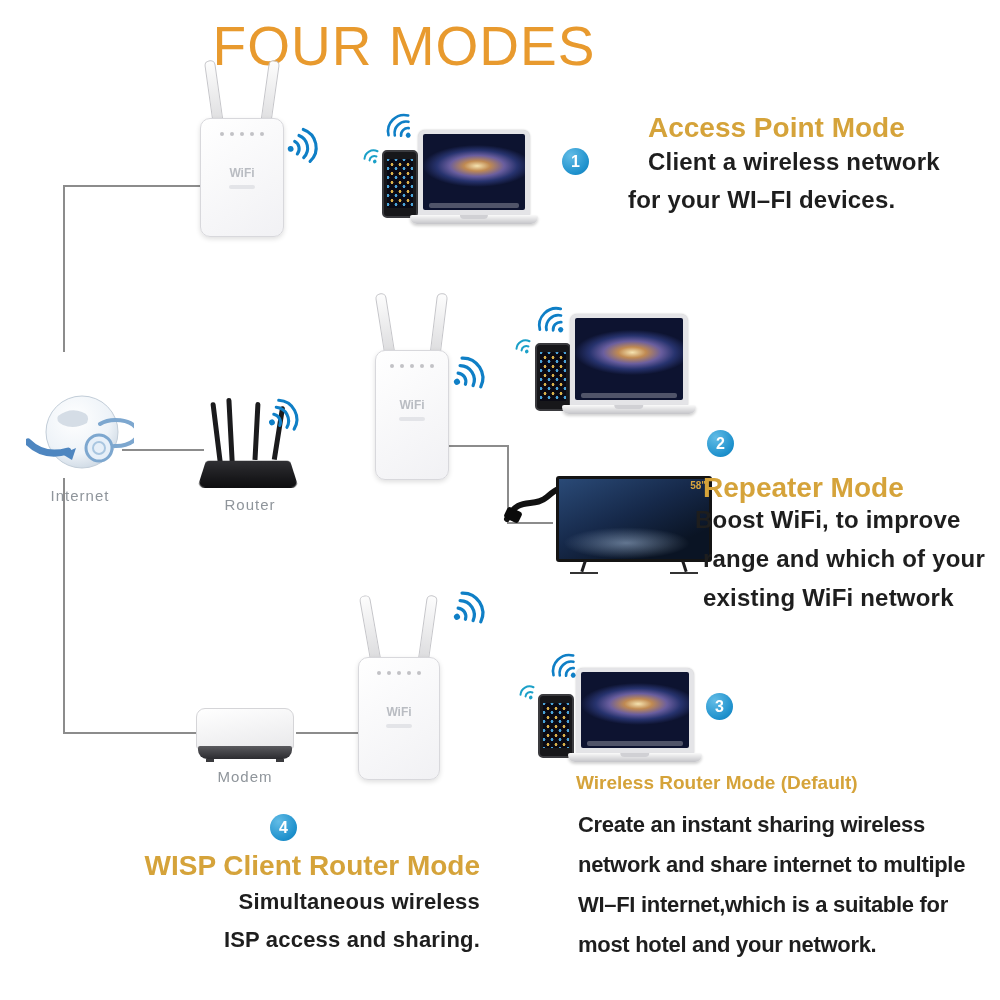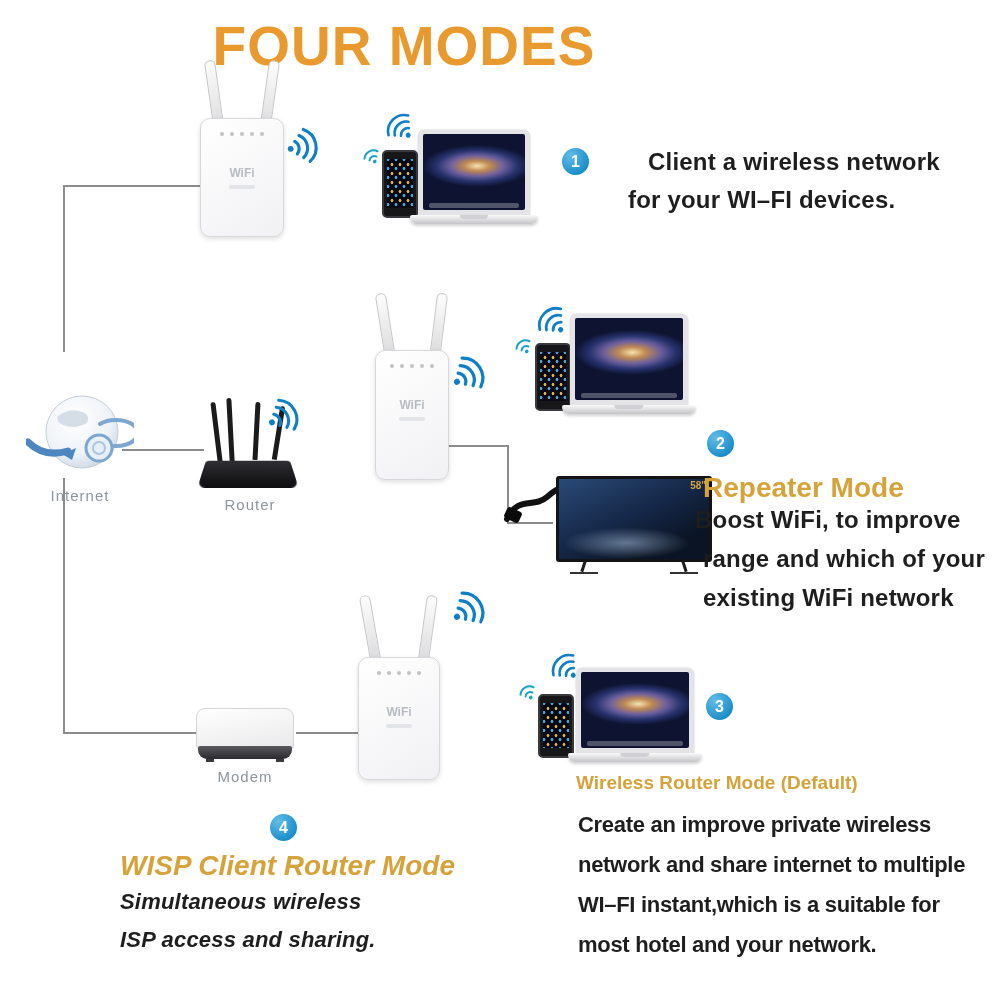--- a/index.html
+++ b/index.html
@@ -2,27 +2,27 @@
 <html><head>
 <meta charset="utf-8">
 <style>
   html,body{margin:0;padding:0;background:#fff;}
   .canvas{position:relative;width:1000px;height:1000px;background:#fff;overflow:hidden;
           font-family:"Liberation Sans",sans-serif;}
   
   .abs{position:absolute;}
   .cline{position:absolute;background:#8c8c8c;}
   .page-title{position:absolute;left:0;top:14px;width:808px;text-align:center;
-              font-size:55px;font-weight:bold;color:#e89a2e;letter-spacing:1px;}
+              font-size:55px;font-weight:normal;color:#e89a2e;letter-spacing:1px;}
   .mode-head{position:absolute;font-size:28px;font-weight:bold;color:#d5a33a;white-space:nowrap;}
   .mode-line{position:absolute;font-size:24px;font-weight:bold;color:#1e1e1e;white-space:nowrap;letter-spacing:.2px;}
   .s3 .mode-head{font-size:19px;}
   .s3 .mode-line{font-size:22px;letter-spacing:-.3px;}
   .s4 .mode-line{font-size:22px;}
-  .center{text-align:left;font-style:italic;}
+  .center{text-align:right;}
   .badge{position:absolute;width:27px;height:27px;border-radius:50%;color:#fff;
          background:radial-gradient(circle at 32% 28%,#62bce6,#1d90cc 70%,#147ab2);
          font-size:16px;font-weight:bold;display:flex;align-items:center;justify-content:center;}
   .devlabel{position:absolute;color:#8f959b;font-size:15px;letter-spacing:1px;text-align:center;}
   
   .wifi{position:absolute;color:#0f7fc6;}
   .wifi svg{display:block;width:100%;height:100%;}
   
   .repeater{position:absolute;}
   .ant{position:absolute;top:0;width:9px;background:linear-gradient(#fdfdfd,#d9d9db);
@@ -324,33 +324,34 @@
           <path d="M22 7 a18 18 0 0 1 0 30"></path>
         </g>
       </svg>
   </div>
 
   <div class="badge" style="left:562px;top:148px">1</div>
   <div class="badge" style="left:707px;top:430px">2</div>
   <div class="badge" style="left:706px;top:693px">3</div>
   <div class="badge" style="left:270px;top:814px">4</div>
 
+  <div class="mode-head" style="left:648px;top:112px">Access Point Mode</div>
   <div class="mode-line" style="left:648px;top:148px">Client a wireless network</div>
   <div class="mode-line" style="left:628px;top:186px">for your WI–FI devices.</div>
 
   <div class="mode-head" style="left:703px;top:472px">Repeater Mode</div>
   <div class="mode-line" style="left:695px;top:506px">Boost WiFi, to improve</div>
   <div class="mode-line" style="left:703px;top:545px">range and which of your</div>
   <div class="mode-line" style="left:703px;top:584px">existing WiFi network</div>
 
   <div class="s3">
     <div class="mode-head" style="left:576px;top:772px">Wireless Router Mode (Default)</div>
-    <div class="mode-line" style="left:578px;top:812px">Create an improve private wireless</div>
+    <div class="mode-line" style="left:578px;top:812px">Create an instant sharing wireless</div>
     <div class="mode-line" style="left:578px;top:852px">network and share internet to multiple</div>
-    <div class="mode-line" style="left:578px;top:892px">WI–FI instant,which is a suitable for</div>
+    <div class="mode-line" style="left:578px;top:892px">WI–FI internet,which is a suitable for</div>
     <div class="mode-line" style="left:578px;top:932px">most hotel and your network.</div>
   </div>
 
   <div class="s4">
     <div class="mode-head center" style="left:120px;top:850px;width:360px">WISP Client Router Mode</div>
     <div class="mode-line center" style="left:120px;top:889px;width:360px">Simultaneous wireless</div>
     <div class="mode-line center" style="left:120px;top:927px;width:360px">ISP access and sharing.</div>
   </div>
 
 </div>

